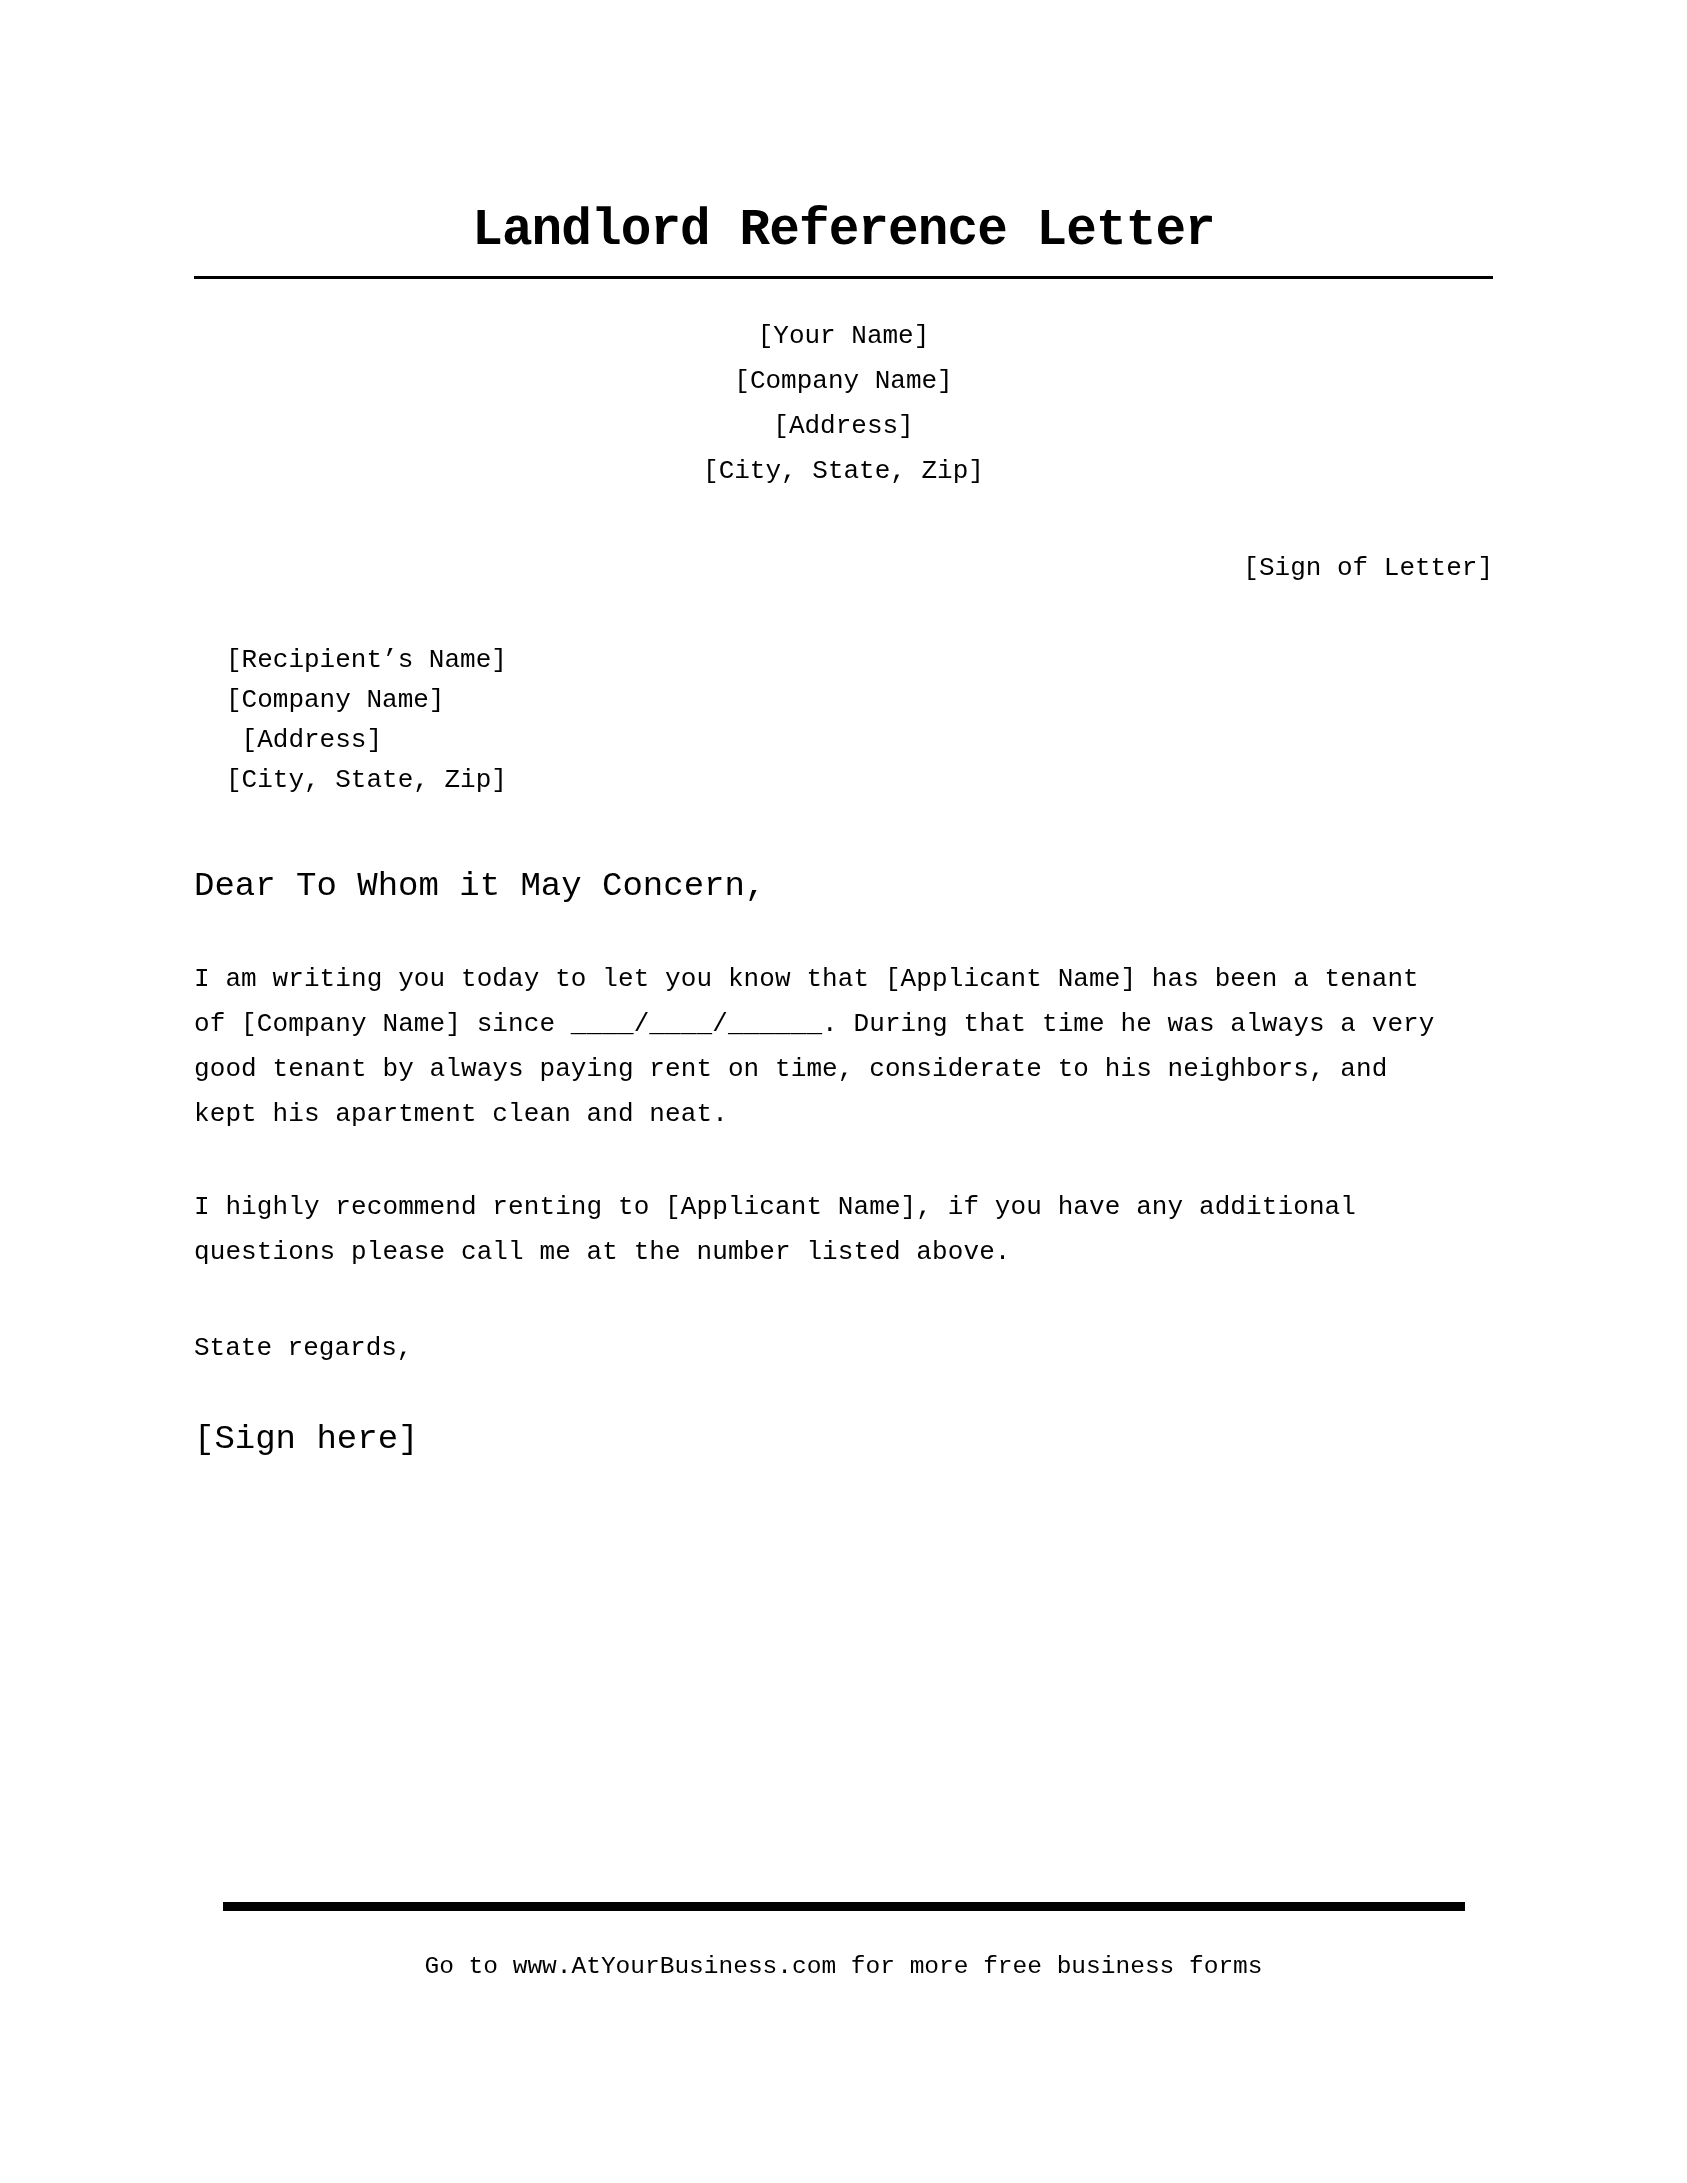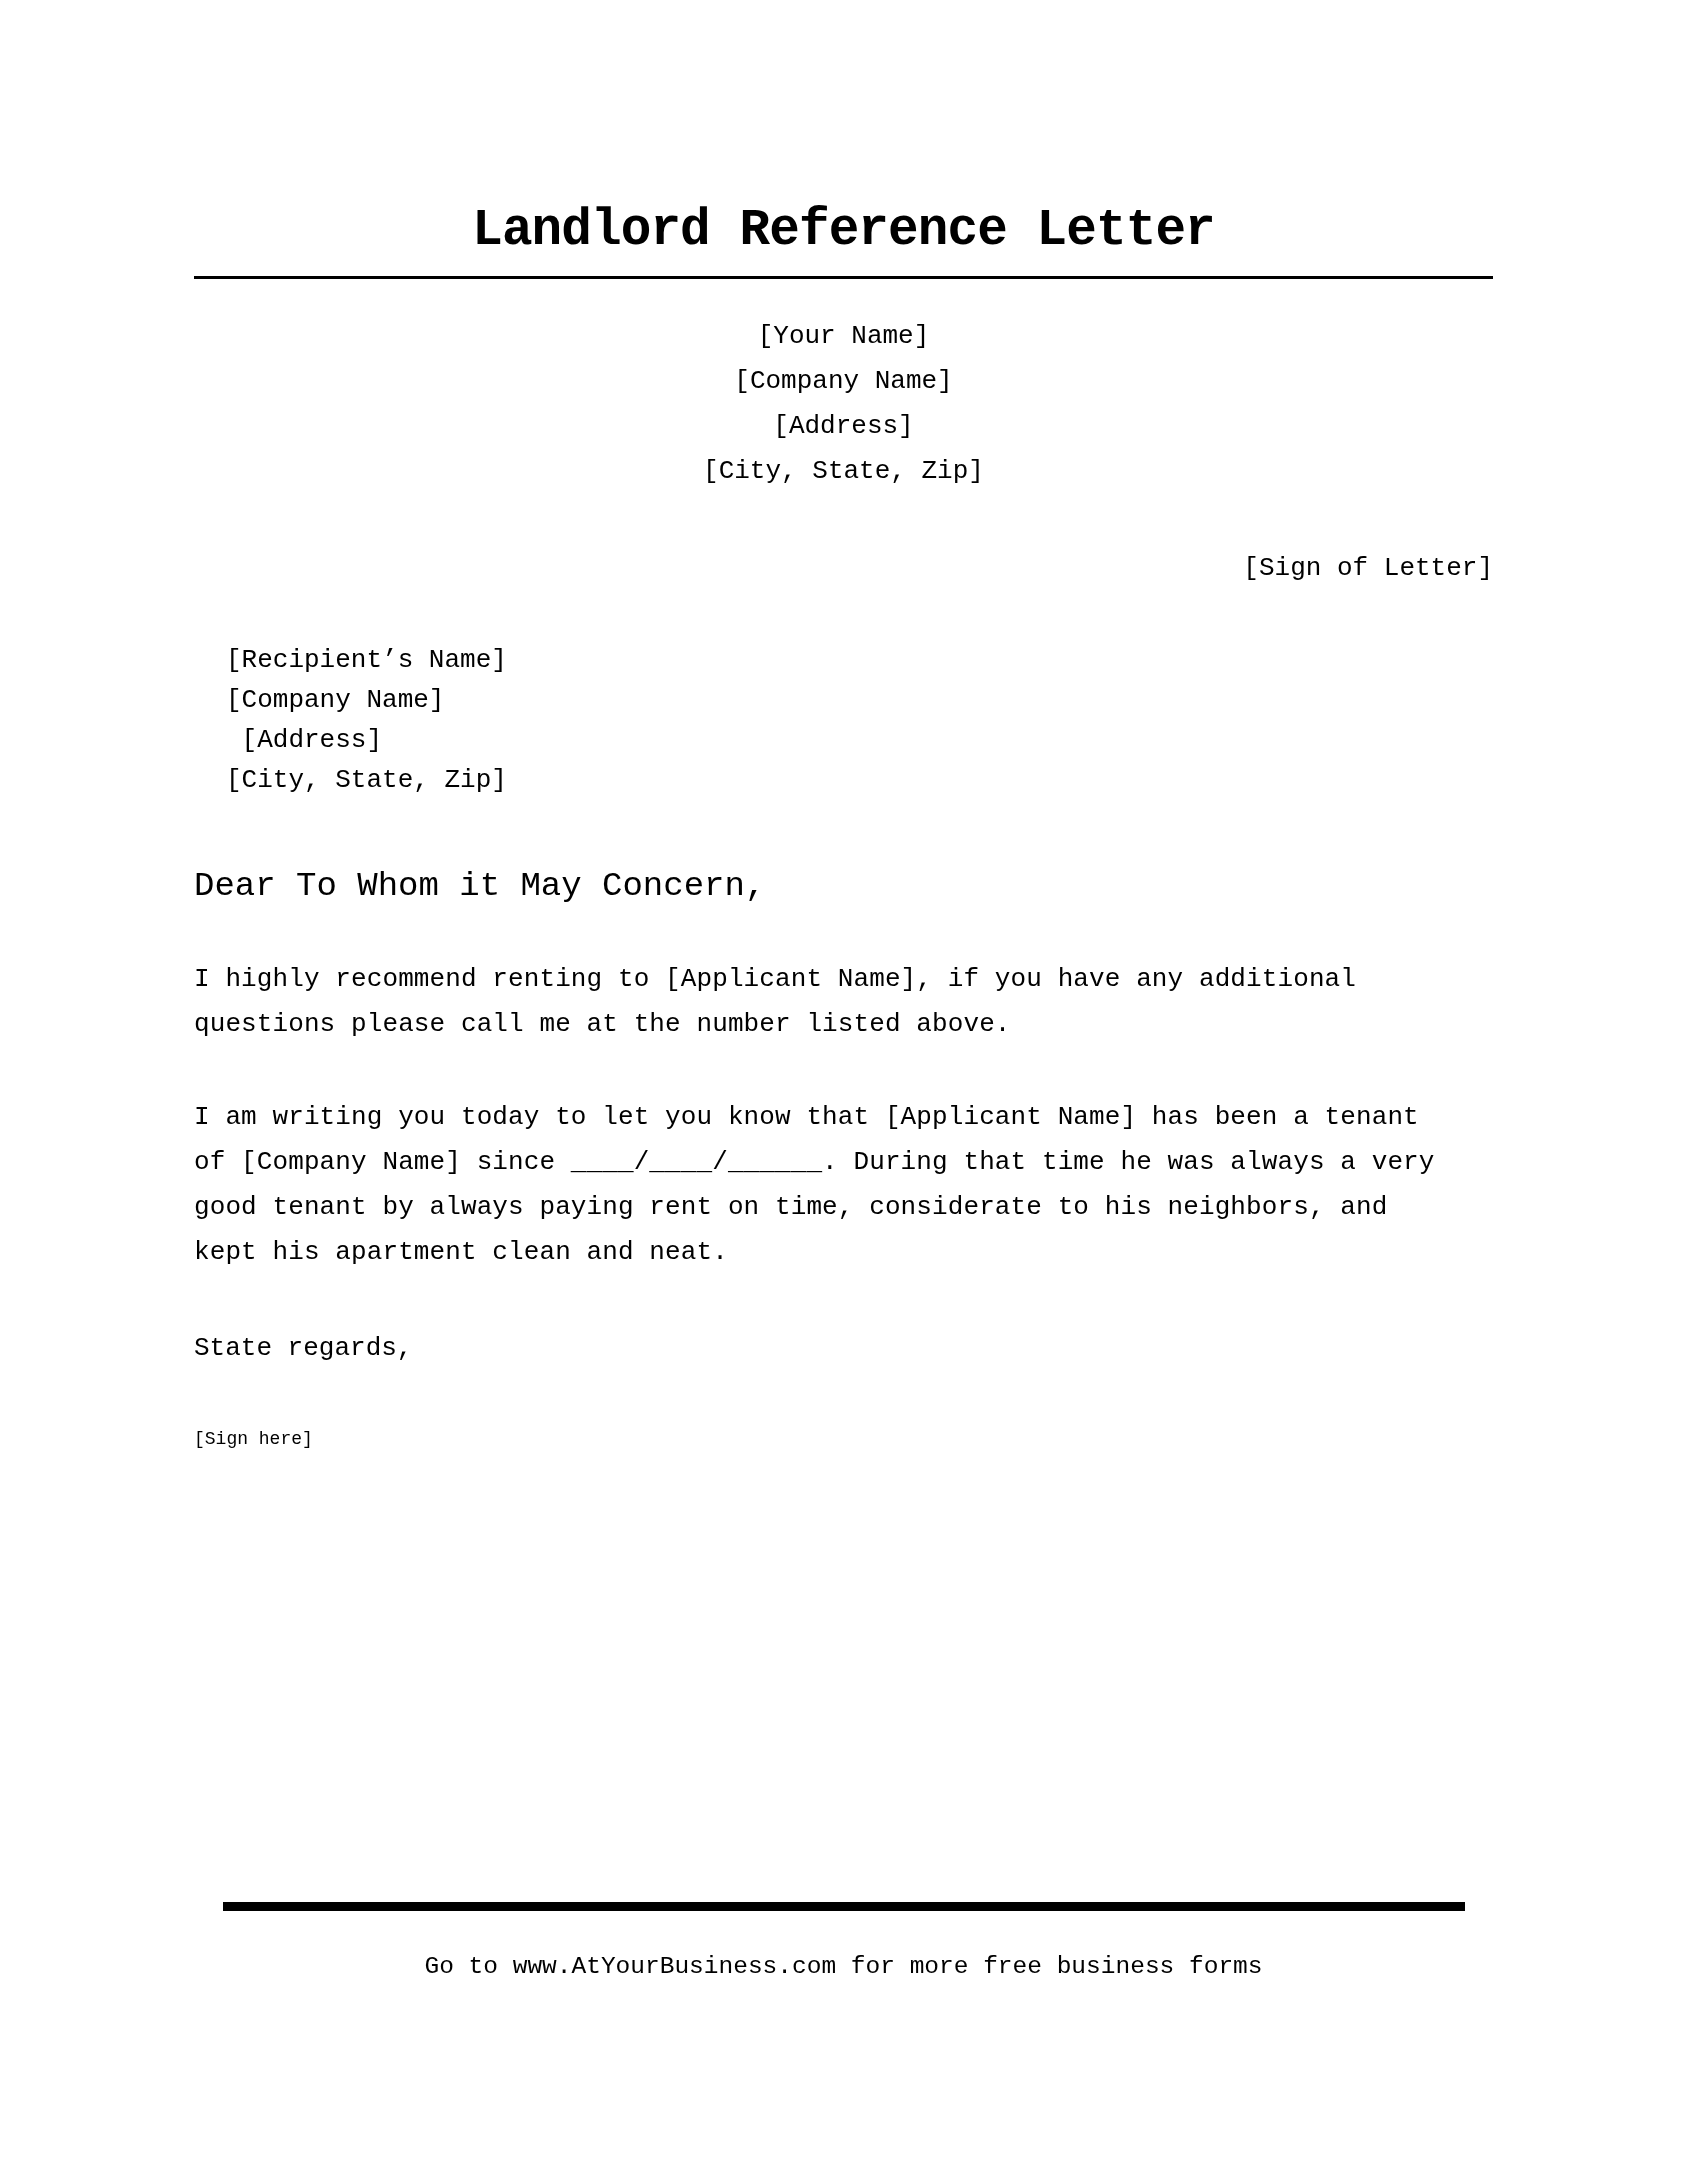--- a/index.html
+++ b/index.html
@@ -65,21 +65,21 @@
     max-width: 1249px;
     letter-spacing: 0.1px;
   }
   .closing-line {
     margin-top: 51px;
     font-size: 26px;
     line-height: 45px;
   }
   .signature-line {
     margin-top: 46px;
-    font-size: 18px;
+    font-size: 34px;
     line-height: 45px;
   }
   .footer-rule {
     position: absolute;
     left: 223px;
     top: 1902px;
     width: 1242px;
     height: 8.7px;
     background: #000000;
   }
@@ -114,23 +114,23 @@
 
     <div class="recipient-block">
       <div class="line">[Recipient’s Name]</div>
       <div class="line">[Company Name]</div>
       <div class="line"> [Address]</div>
       <div class="line">[City, State, Zip]</div>
     </div>
 
     <div class="salutation-line">Dear To Whom it May Concern,</div>
 
+    <p class="body-paragraph">I am writing you today to let you know that [Applicant Name] has been a tenant of [Company Name] since ____/____/______. During that time he was always a very good tenant by always paying rent on time, considerate to his neighbors, and kept his apartment clean and neat.</p>
+
     <p class="body-paragraph">I highly recommend renting to [Applicant Name], if you have any additional questions please call me at the number listed above.</p>
-
-    <p class="body-paragraph">I am writing you today to let you know that [Applicant Name] has been a tenant of [Company Name] since ____/____/______. During that time he was always a very good tenant by always paying rent on time, considerate to his neighbors, and kept his apartment clean and neat.</p>
 
     <div class="closing-line">State regards,</div>
 
     <div class="signature-line">[Sign here]</div>
 
   </div>
 
   <div class="footer-rule"></div>
 
   <div class="footer-note">Go to www.AtYourBusiness.com for more free business forms</div>

